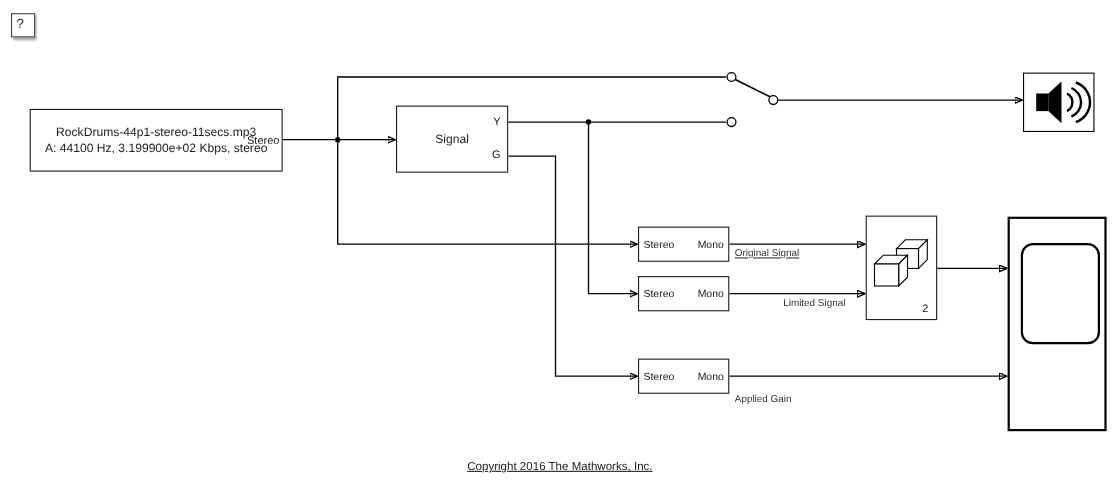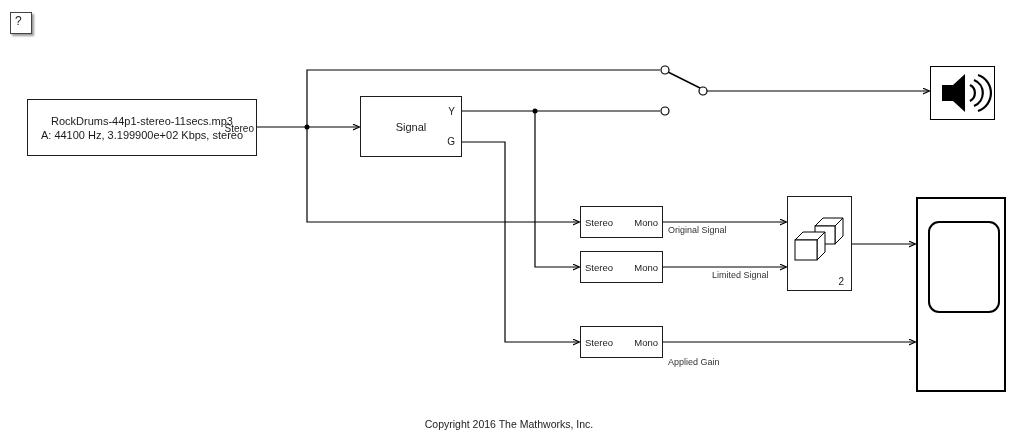--- a/index.html
+++ b/index.html
@@ -54,21 +54,21 @@
   }
   .speaker {
     left:930px; top:66px; width:65px; height:54px;
     display:flex; align-items:center; justify-content:center;
     border-width:1.5px; border-color:#000;
   }
   .arc { fill:none; stroke:#000; stroke-width:2.2; }
   .cube { fill:#fff; stroke:#000; stroke-width:1; }
   .copyright {
     position:absolute; left:0; top:418px; width:100%;
-    text-align:center; font-size:10.5px; color:#222;
+    text-align:center; font-size:10.5px; color:#222;text-decoration:underline;
   }
 </style>
 </head>
 <body>
 
 <div class="canvas">
 
   <svg class="wires" width="1018" height="444" viewBox="0 0 1018 444">
     <defs>
       <marker id="arrow" markerWidth="8" markerHeight="8" refX="6.5" refY="3" orient="auto" markerUnits="userSpaceOnUse">
@@ -111,21 +111,21 @@
   <div class="block limiter">
     <span>Signal</span>
     <span class="port-label port-y">Y</span>
     <span class="port-label port-g">G</span>
   </div>
 
   <div class="block s2m" style="left:580px; top:206px;">
     <span>Stereo</span>
     <span>Mono</span>
   </div>
-  <div class="signal-label" style="left:668px; top:225px;">Original Signal</div>
+  <div class="signal-label" style="left:668px; top:225px;text-decoration:underline;">Original Signal</div>
 
   <div class="block s2m" style="left:580px; top:251px;">
     <span>Stereo</span>
     <span>Mono</span>
   </div>
   <div class="signal-label" style="left:668px; top:270px;padding-left:44px;">Limited Signal</div>
 
   <div class="block s2m" style="left:580px; top:326px;">
     <span>Stereo</span>
     <span>Mono</span>

